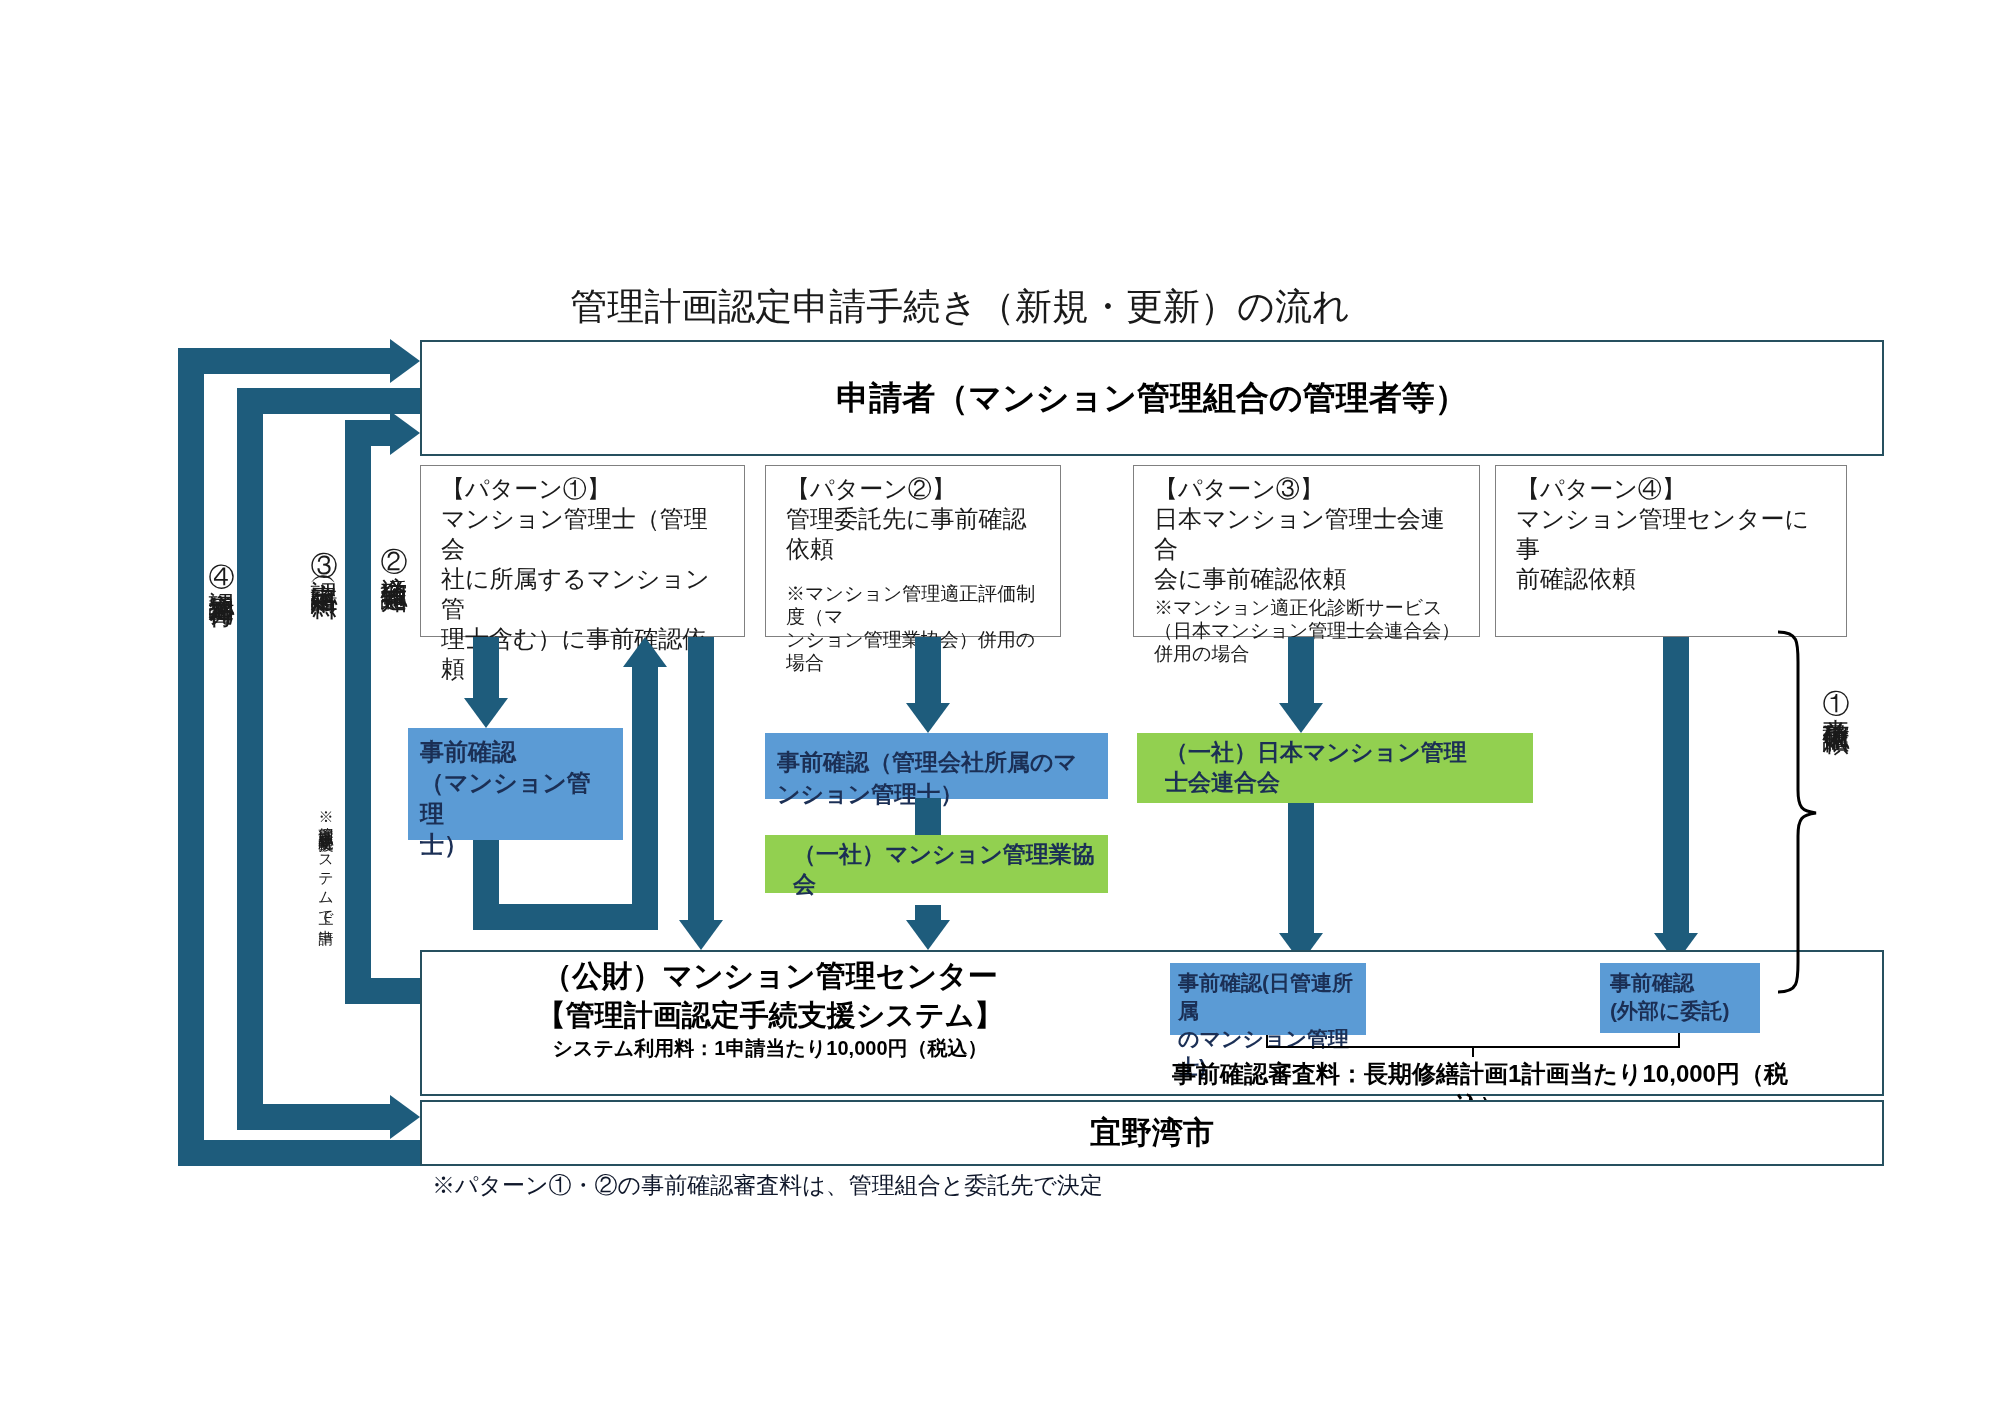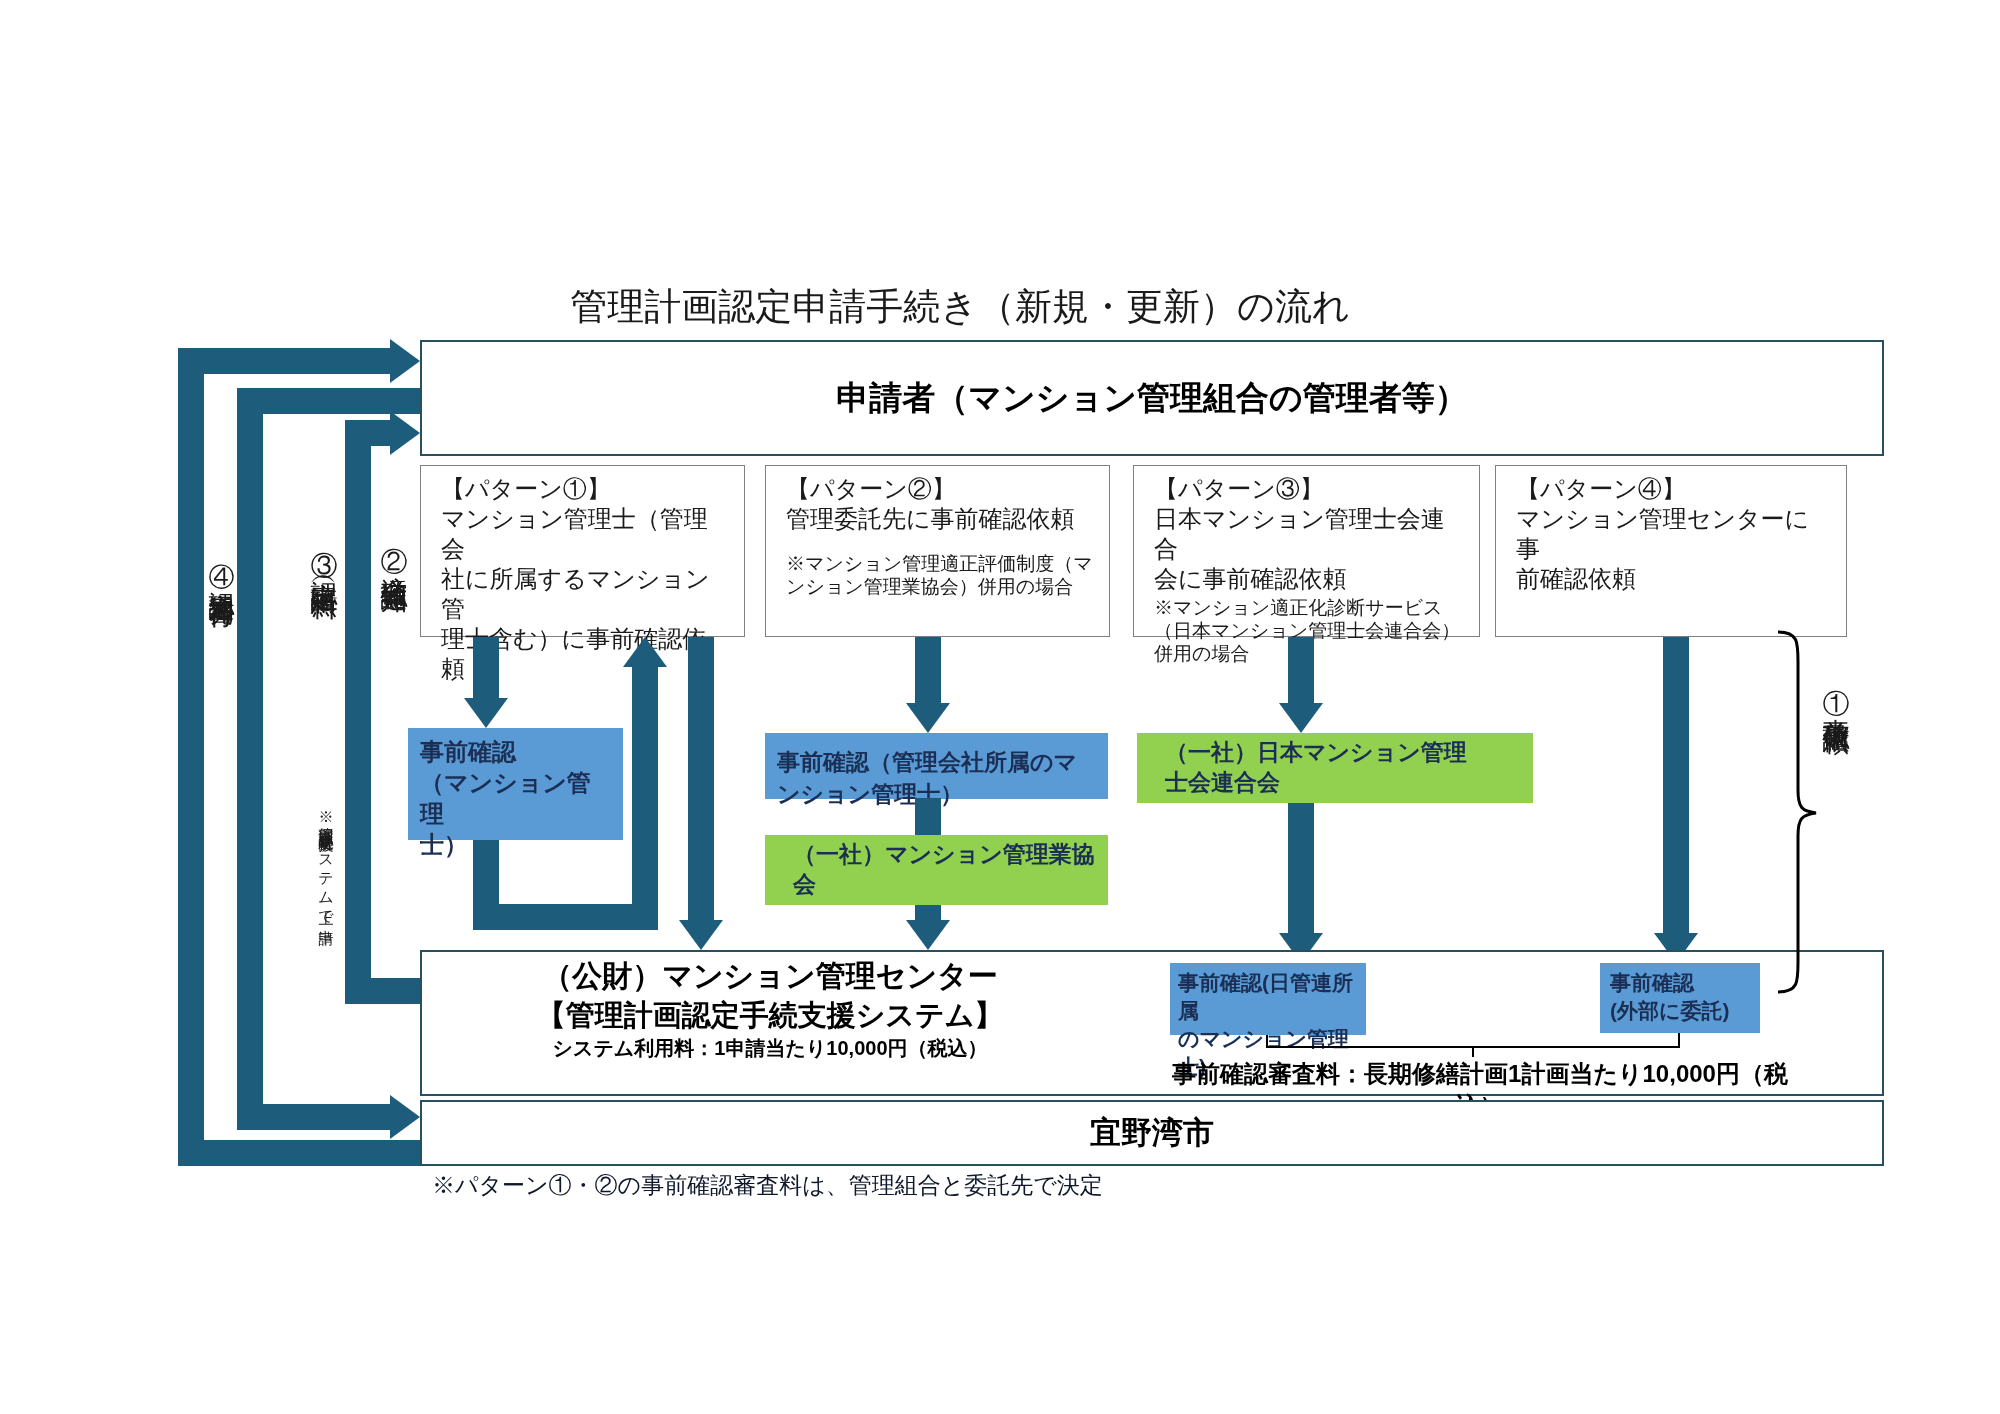--- a/index.html
+++ b/index.html
@@ -37,21 +37,21 @@
     <div class="gothic" style="font-size:33px;color:#000;">申請者（マンション管理組合の管理者等）</div>
   </div>
 
   <div class="abs box-pattern serif" style="left:420px;top:465px;width:325px;height:172px;">
     <div class="p-head">【パターン①】</div>
     <div class="p-body prelines">マンション管理士（管理会
 社に所属するマンション管
 理士含む）に事前確認依頼</div>
   </div>
 
-  <div class="abs box-pattern serif" style="left:765px;top:465px;width:345px;height:172px;">
+  <div class="abs box-pattern serif" style="left:765px;top:465px;width:296px;height:172px;">
     <div class="p-head">【パターン②】</div>
     <div class="p-body prelines">管理委託先に事前確認依頼</div>
     <div class="p-note prelines">※マンション管理適正評価制度（マ
 ンション管理業協会）併用の場合</div>
   </div>
 
   <div class="abs box-pattern serif" style="left:1133px;top:465px;width:347px;height:172px;">
     <div class="p-head">【パターン③】</div>
     <div class="p-body prelines">日本マンション管理士会連合
 会に事前確認依頼</div>
@@ -102,21 +102,21 @@
   <div class="abs tri tri-down" style="left:679px;top:920px;"></div>
 
   <div class="abs shaft" style="left:915px;top:637px;width:26px;height:68px;"></div>
   <div class="abs tri tri-down" style="left:906px;top:703px;"></div>
 
   <div class="abs fill-blue gothic prelines" style="left:765px;top:733px;width:343px;height:66px;font-size:23px;line-height:32px;padding:13px 12px;">事前確認（管理会社所属のマ
 ンション管理士）</div>
 
   <div class="abs shaft" style="left:915px;top:798px;width:26px;height:38px;"></div>
 
-  <div class="abs fill-green gothic prelines" style="left:765px;top:835px;width:343px;height:70px;font-size:23px;line-height:30px;padding:4px 12px 4px 28px;">（一社）マンション管理業協
+  <div class="abs fill-green gothic prelines" style="left:765px;top:835px;width:343px;height:58px;font-size:23px;line-height:30px;padding:4px 12px 4px 28px;">（一社）マンション管理業協
 会</div>
 
   <div class="abs shaft" style="left:915px;top:905px;width:26px;height:18px;"></div>
   <div class="abs tri tri-down" style="left:906px;top:920px;"></div>
 
   <div class="abs shaft" style="left:1288px;top:637px;width:26px;height:68px;"></div>
   <div class="abs tri tri-down" style="left:1279px;top:703px;"></div>
 
   <div class="abs fill-green gothic prelines" style="left:1137px;top:733px;width:396px;height:70px;font-size:23px;line-height:30px;padding:4px 12px 4px 28px;">（一社）日本マンション管理
 士会連合会</div>

